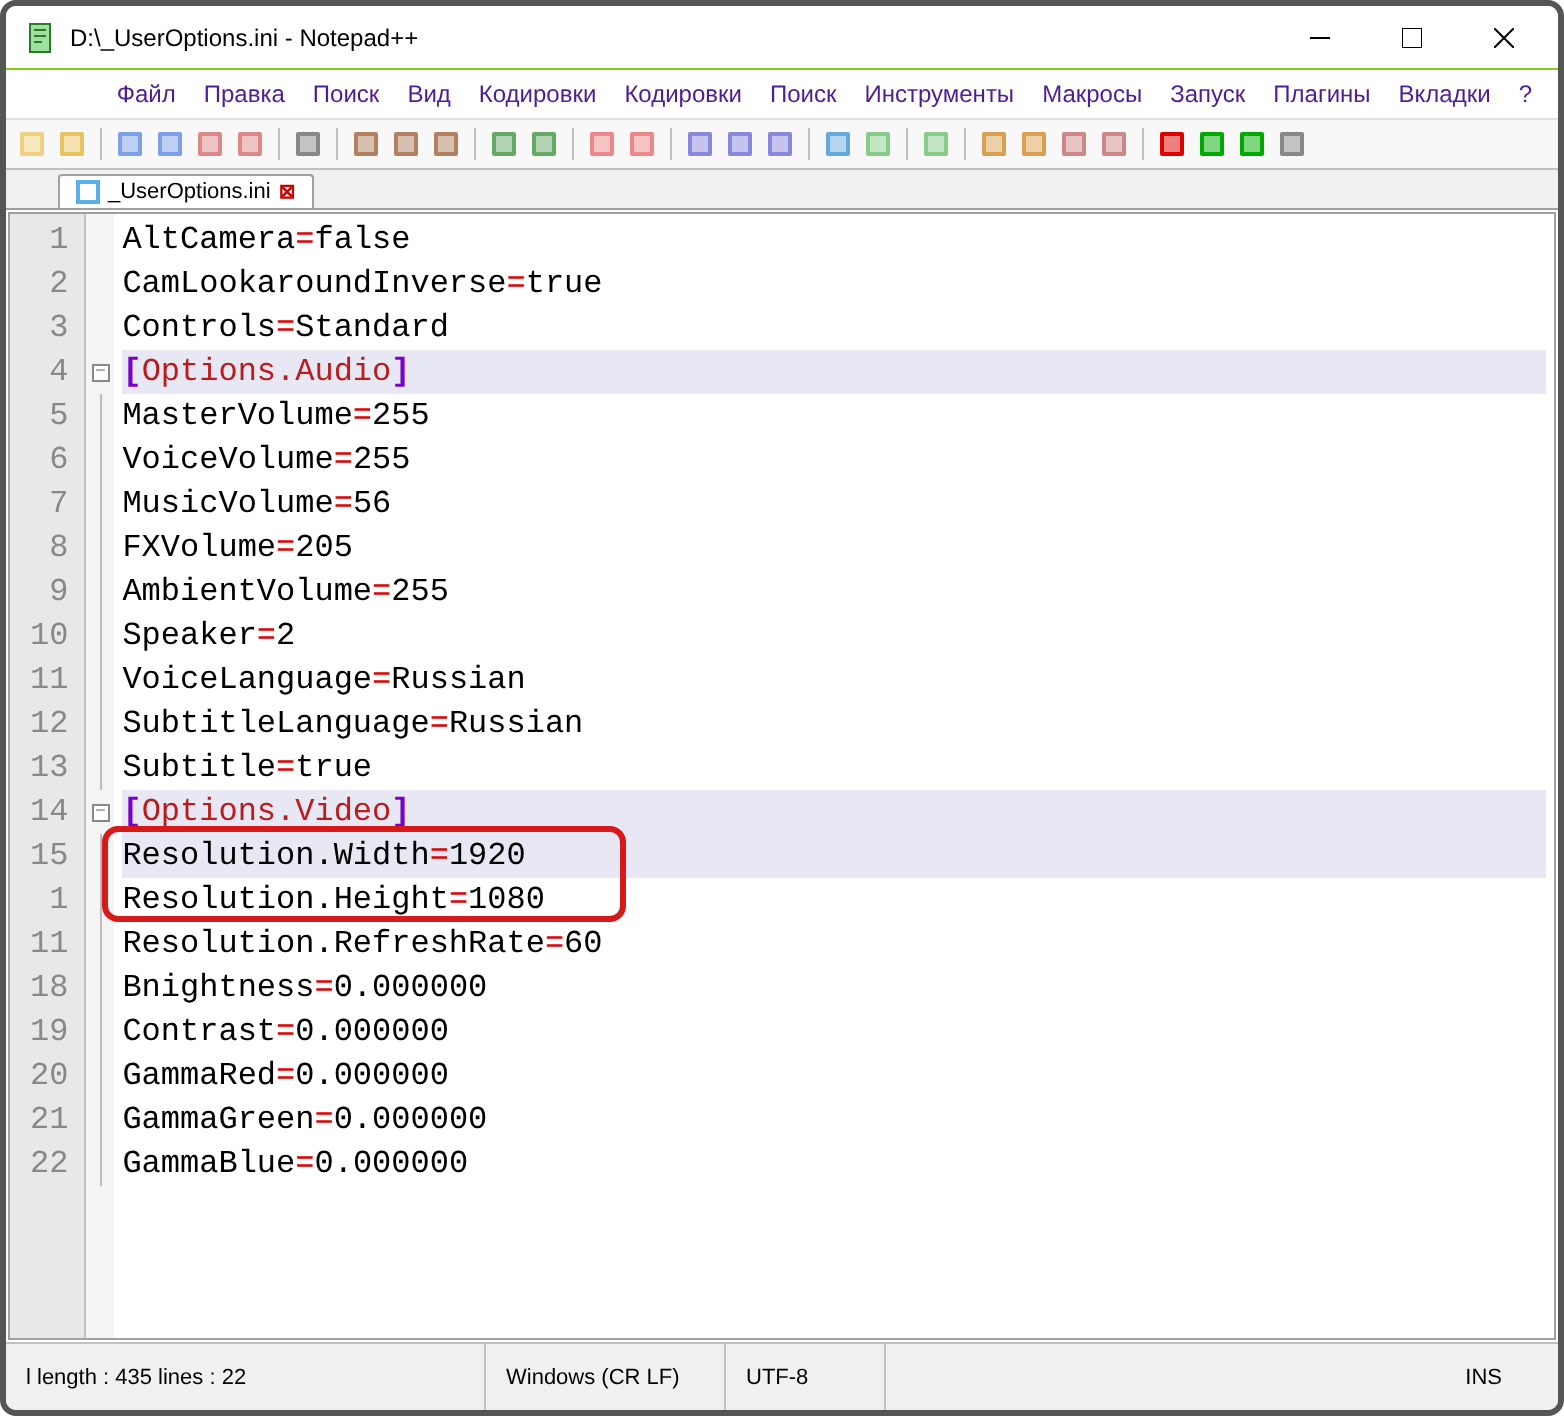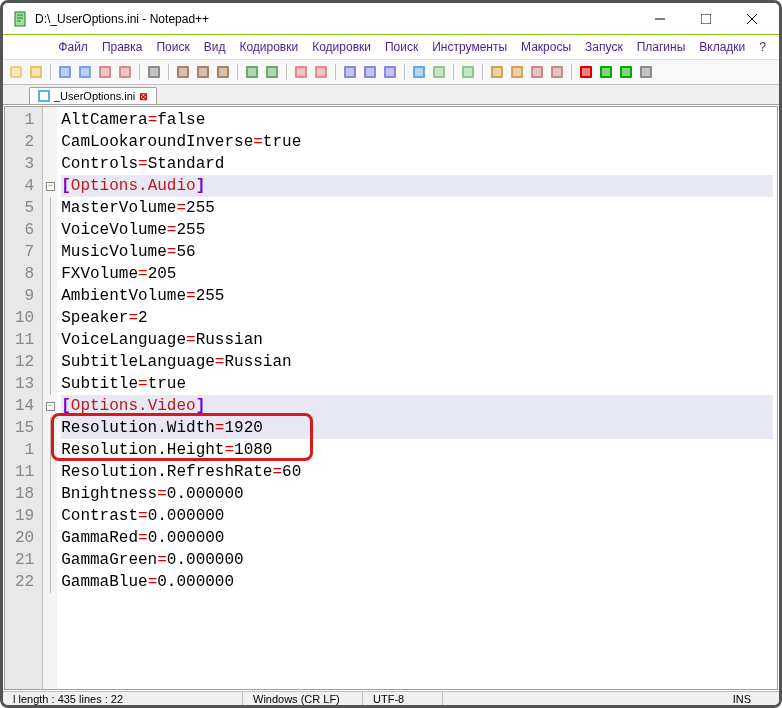--- a/index.html
+++ b/index.html
@@ -27,21 +27,21 @@
 .fold .line::before { content:""; position:absolute; left:50%; top:0; bottom:0; width:1px; background:#bbb; }
 .fold .box { width:9px; height:9px; border:1px solid #888; background:#fff; font-size:9px; line-height:7px; text-align:center; z-index:1; }
 .code { flex:1; padding:2px 4px; position:relative; }
 .code .row { height:22px; line-height:22px; white-space:pre; color:#000; }
 .code .key { color:#000000; }
 .code .eq { color:#d00; }
 .code .sec { color:#b91c1c; font-weight:normal; }
 .code .br { color:#7a00cc; font-weight:bold; }
 .code .hl { background:#e8e8f4; display:inline-block; width:100%; }
 .highlight-box { position:absolute; border:3px solid #d61a1a; border-radius:8px; pointer-events:none; }
-.statusbar { height:14px; border-top:1px solid #c0c0c0; display:flex; align-items:center; font-size:11px; background:#f0f0f0; }
+.statusbar { height:34px; border-top:1px solid #c0c0c0; display:flex; align-items:center; font-size:11px; background:#f0f0f0; }
 .statusbar > div { padding:0 10px; border-right:1px solid #c0c0c0; height:100%; display:flex; align-items:center; }
 .statusbar .s1 { width:240px; }
 .statusbar .s2 { width:270px; }
 .statusbar .s3 { width:120px; }
 .statusbar .s4 { width:80px; }
 .statusbar .s5 { flex:1; border-right:none; justify-content:flex-end; padding-right:28px; }
 </style>
 </head>
 <body>
 

